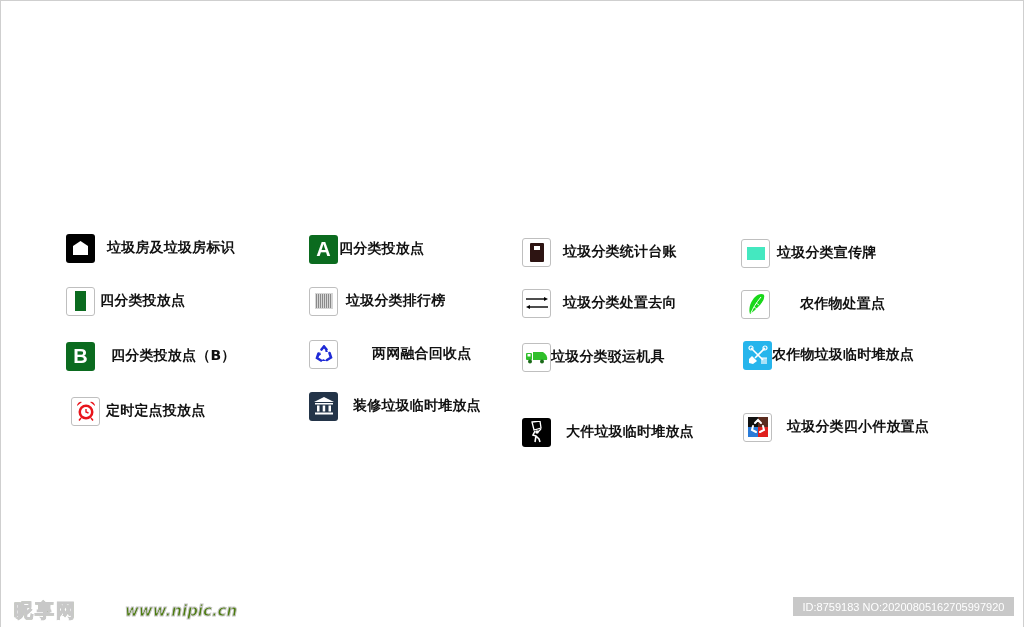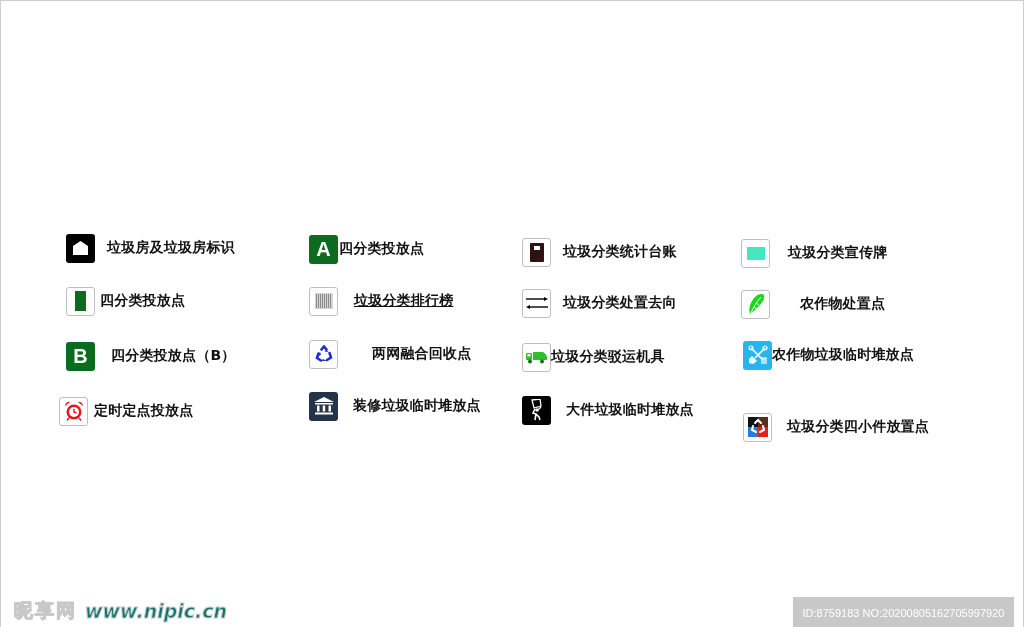--- a/index.html
+++ b/index.html
@@ -15,27 +15,27 @@
       display: flex; align-items: center; justify-content: center; position: relative;
     }
     .icon.outline { border: 1px solid #bfbfbf; background: #ffffff; }
     .label {
       font-size: 14px; font-weight: bold; color: #111111; white-space: nowrap;
       letter-spacing: 0.2px;
     }
     .icon svg { display: block; }
     .watermark-left {
       position: absolute; left: 14px; top: 598px; display: flex; align-items: center; gap: 8px;
-      color: #0f766e;
+      color: #4d7c0f;
       -webkit-text-stroke: 1px #c8c8c8;
     }
     .wm-cn { font-size: 19px; font-weight: bold; letter-spacing: 2px; font-family: "DejaVu Sans", sans-serif; }
-    .wm-url { font-size: 19px; font-weight: bold; font-style: italic; font-family: "DejaVu Sans", sans-serif; }
+    .wm-url { font-size: 15px; font-weight: bold; font-style: italic; font-family: "DejaVu Sans", sans-serif; margin-left: 40px; }
     .watermark-right {
-      position: absolute; left: 793px; top: 597px; width: 221px; height: 31px;
+      position: absolute; left: 793px; top: 597px; width: 221px; height: 19px;
       background: #c8c8c8; color: #ffffff; font-size: 11px;
       font-family: "Liberation Sans", sans-serif;
       display: flex; align-items: center; justify-content: center; white-space: nowrap;
     }
   </style>
 </head>
 <body>
 
 <div class="frame"></div>
 
@@ -55,21 +55,21 @@
   <span class="label" style="margin-left:5px;">四分类投放点</span>
 </div>
 
 <div class="item" style="left:66px; top:341px;">
   <span class="icon" style="background:#0b6b1f;">
     <span style="color:#fff; font-weight:bold; font-size:20px; font-family:'Liberation Sans',sans-serif;">B</span>
   </span>
   <span class="label" style="margin-left:16px;">四分类投放点（B）</span>
 </div>
 
-<div class="item" style="left:59px; top:396px;">
+<div class="item" style="left:71px; top:396px;">
   <span class="icon outline">
     <svg width="20" height="20" viewBox="0 0 20 20">
       <path d="M1 5 A4 4 0 0 1 6 1 Z" fill="#e8141b"></path>
       <path d="M19 5 A4 4 0 0 0 14 1 Z" fill="#e8141b"></path>
       <circle cx="10" cy="11" r="7.5" fill="#e8141b"></circle>
       <circle cx="10" cy="11" r="5" fill="#ffffff"></circle>
       <path d="M10 8 L10 11 L12.5 12" stroke="#e8141b" stroke-width="1.4" fill="none"></path>
       <line x1="5" y1="17" x2="3" y2="19.5" stroke="#e8141b" stroke-width="1.5"></line>
       <line x1="15" y1="17" x2="17" y2="19.5" stroke="#e8141b" stroke-width="1.5"></line>
     </svg>
@@ -93,21 +93,21 @@
           <line x1="3.5" y1="1" x2="3.5" y2="15"></line>
         <line x1="5.5" y1="1" x2="5.5" y2="15"></line>
           <line x1="7.5" y1="1" x2="7.5" y2="15"></line>
         <line x1="9.5" y1="1" x2="9.5" y2="15"></line>
           <line x1="11.5" y1="1" x2="11.5" y2="15"></line>
         <line x1="13.5" y1="1" x2="13.5" y2="15"></line>
           <line x1="15.5" y1="1" x2="15.5" y2="15"></line>
       </g>
     </svg>
   </span>
-  <span class="label" style="margin-left:16px;text-decoration:underline;">垃圾分类排行榜</span>
+  <span class="label" style="margin-left:8px;">垃圾分类排行榜</span>
 </div>
 
 <div class="item" style="left:309px; top:339px;gap:19px;">
   <span class="icon outline">
     <svg width="18" height="18" viewBox="0 0 18 18">
       <g fill="none" stroke="#1f2bd6" stroke-width="2.6" stroke-linecap="round">
         <path d="M6.5 4.5 L9 1.5 L11.5 4.5"></path>
         <path d="M14.5 8 L16 12.5 L12 15"></path>
         <path d="M6 15.5 L2 13 L3.5 8.5"></path>
       </g>
@@ -161,37 +161,37 @@
       <rect x="0" y="2" width="6" height="7" rx="1" fill="#2fbf2a"></rect>
       <path d="M7 1 L17 1 Q22 4 21 9 L7 9 Z" fill="#2fbf2a"></path>
       <rect x="1.5" y="3" width="3" height="2.5" fill="#fff"></rect>
       <circle cx="4" cy="10.5" r="2" fill="#1a6b18"></circle>
       <circle cx="16" cy="10.5" r="2" fill="#1a6b18"></circle>
     </svg>
   </span>
   <span class="label" style="margin-left:0;">垃圾分类驳运机具</span>
 </div>
 
-<div class="item" style="left:522px; top:395px;">
+<div class="item" style="left:522px; top:417px;">
   <span class="icon" style="background:#000;">
     <svg width="18" height="22" viewBox="0 0 18 22">
       <path d="M4 1 L12 0 L13 7 L6 9 Z" fill="none" stroke="#fff" stroke-width="1.3"></path>
       <circle cx="9" cy="11" r="1.8" fill="#fff"></circle>
       <path d="M7 10 L5 14 L8 15 L7 21 M8 15 L11 18 L12 21" stroke="#fff" stroke-width="1.6" fill="none"></path>
       <path d="M10 11 L13 8" stroke="#fff" stroke-width="1.3"></path>
     </svg>
   </span>
   <span class="label" style="margin-left:15px;">大件垃圾临时堆放点</span>
 </div>
 
 <div class="item" style="left:741px; top:238px;">
   <span class="icon outline">
     <span style="width:18px; height:13px; background:#44e8c0; display:block;"></span>
   </span>
-  <span class="label" style="margin-left:18px;">垃圾分类宣传牌</span>
+  <span class="label" style="margin-left:7px;">垃圾分类宣传牌</span>
 </div>
 
 <div class="item" style="left:741px; top:289px;">
   <span class="icon outline">
     <svg width="18" height="22" viewBox="0 0 18 22">
       <path d="M3 21 C1 15 4 8 8 4 C11 1 15 0 17 2 C18 6 15 10 12 13 C9 16 6 19 3 21 Z" fill="#19d81a"></path>
       <path d="M4 20 C6 15 9 10 14 4" stroke="#ffffff" stroke-width="1" fill="none"></path>
       <path d="M7 14 L10 16 M9 10 L12 12" stroke="#ffffff" stroke-width="0.8" fill="none"></path>
     </svg>
   </span>

